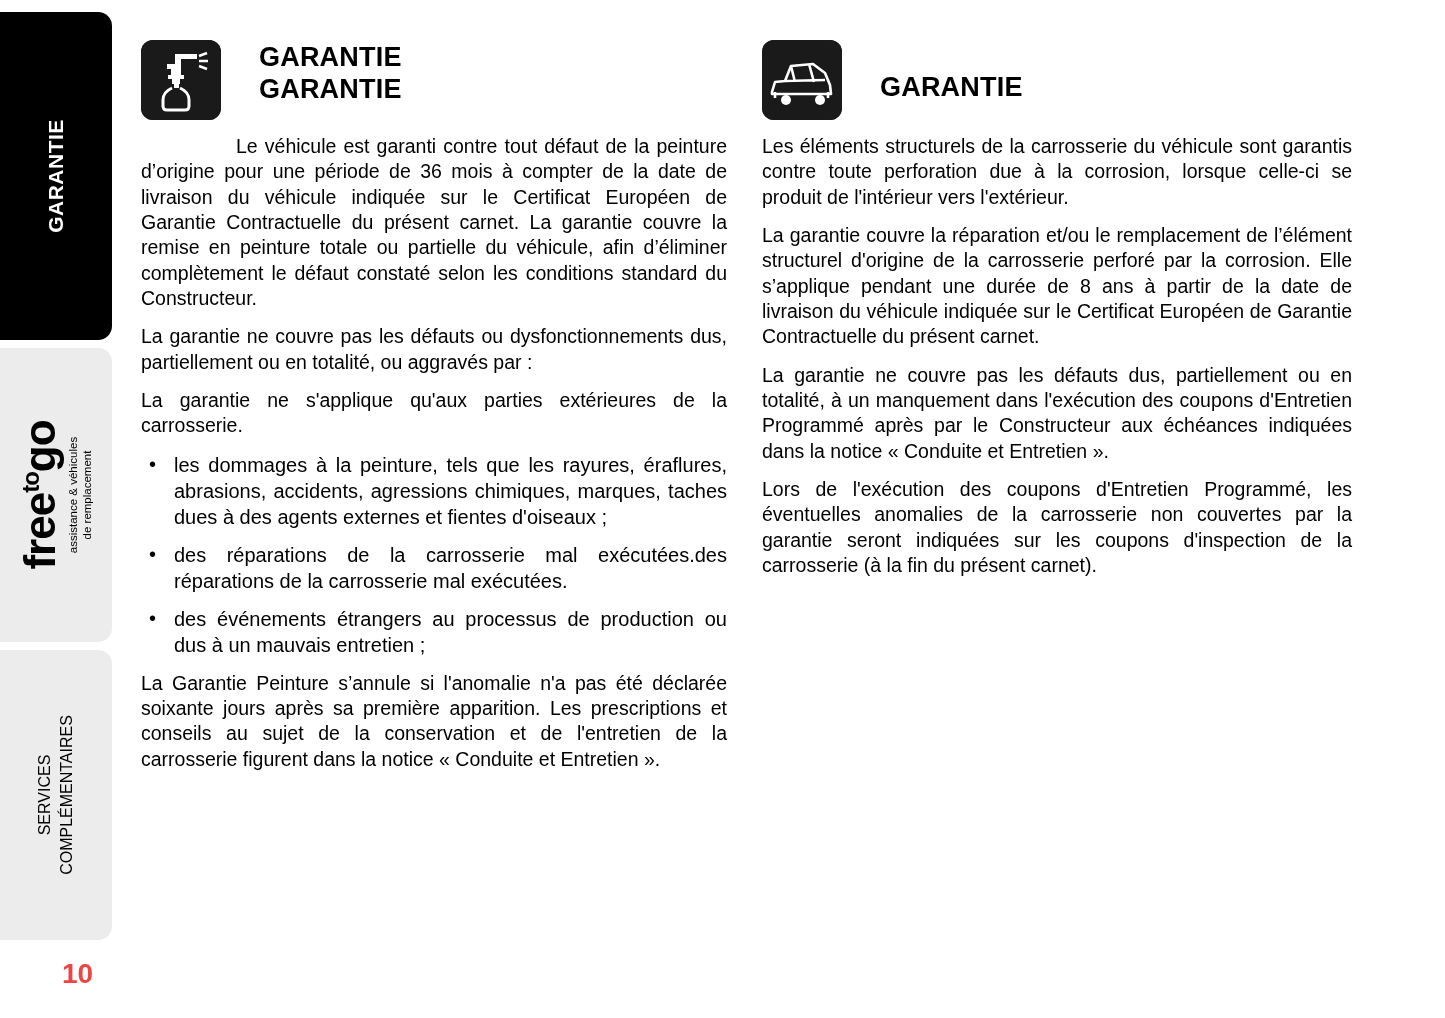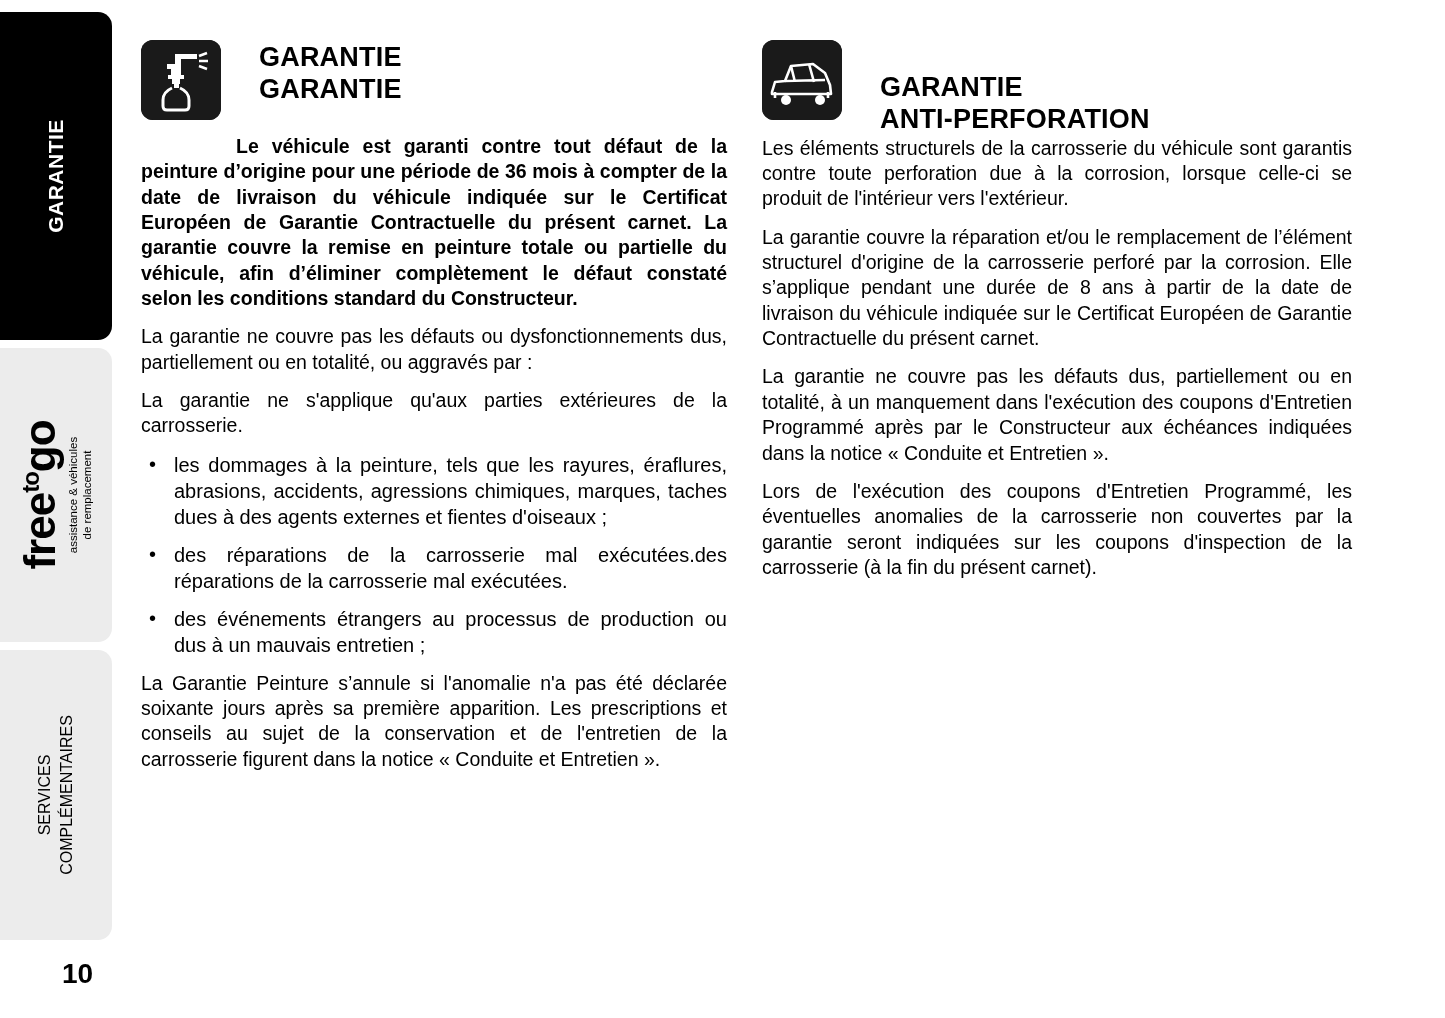--- a/index.html
+++ b/index.html
@@ -92,21 +92,21 @@
     font-size: 16px;
     line-height: 1.35;
     color: #000;
   }
   .page-number {
     position: absolute;
     left: 62px;
     top: 958px;
     font-size: 28px;
     font-weight: bold;
-    color: #000000;
+    color: #ef4444;
   }
 
   
   .col {
     position: absolute;
     top: 34px;
   }
   .col-left {
     left: 141px;
     width: 586px;
@@ -145,21 +145,21 @@
   .title-pad-right { padding-top: 38px; }
 
   p.body {
     margin: 0 0 13px 0;
     font-size: 19.5px;
     line-height: 1.30;
     text-align: justify;
     text-justify: inter-word;
     hyphens: manual;
   }
-  p.first-para { text-indent: 95px; font-weight: bold; }
+  p.first-para { text-indent: 95px; }
 
   ul.bullets {
     list-style: none;
     margin: 0 0 13px 0;
     padding: 0;
   }
   ul.bullets li {
     position: relative;
     padding-left: 33px;
     margin-bottom: 12px;
@@ -258,21 +258,20 @@
           <path d="M13 52 l0 6 M66 52 l0 6"></path>
         </g>
         <g fill="#ffffff">
           <circle cx="24" cy="60" r="5"></circle>
           <circle cx="58" cy="60" r="5"></circle>
         </g>
       </svg>
     </div>
     <h1 class="section-title title-pad-right">
       <span>GARANTIE</span><br>
-      <span>ANTI-PERFORATION</span>
     </h1>
   </div>
 
   <p class="body">Les éléments structurels de la carrosserie du véhicule sont garantis contre toute perforation due à la corrosion, lorsque celle-ci se produit de l'intérieur vers l'extérieur.</p>
   <p class="body">La garantie couvre la réparation et/ou le remplacement de l’élément structurel d'origine de la carrosserie perforé par la corrosion. Elle s’applique pendant une durée de 8 ans à partir de la date de livraison du véhicule indiquée sur le Certificat Européen de Garantie Contractuelle du présent carnet.</p>
   <p class="body">La garantie ne couvre pas les défauts dus, partiellement ou en totalité, à un manquement dans l'exécution des coupons d'Entretien Programmé après par le Constructeur aux échéances indiquées dans la notice « Conduite et Entretien ».</p>
   <p class="body">Lors de l'exécution des coupons d'Entretien Programmé, les éventuelles anomalies de la carrosserie non couvertes par la garantie seront indiquées sur les coupons d'inspection de la carrosserie (à la fin du présent carnet).</p>
 </div>
 
 </body></html>

